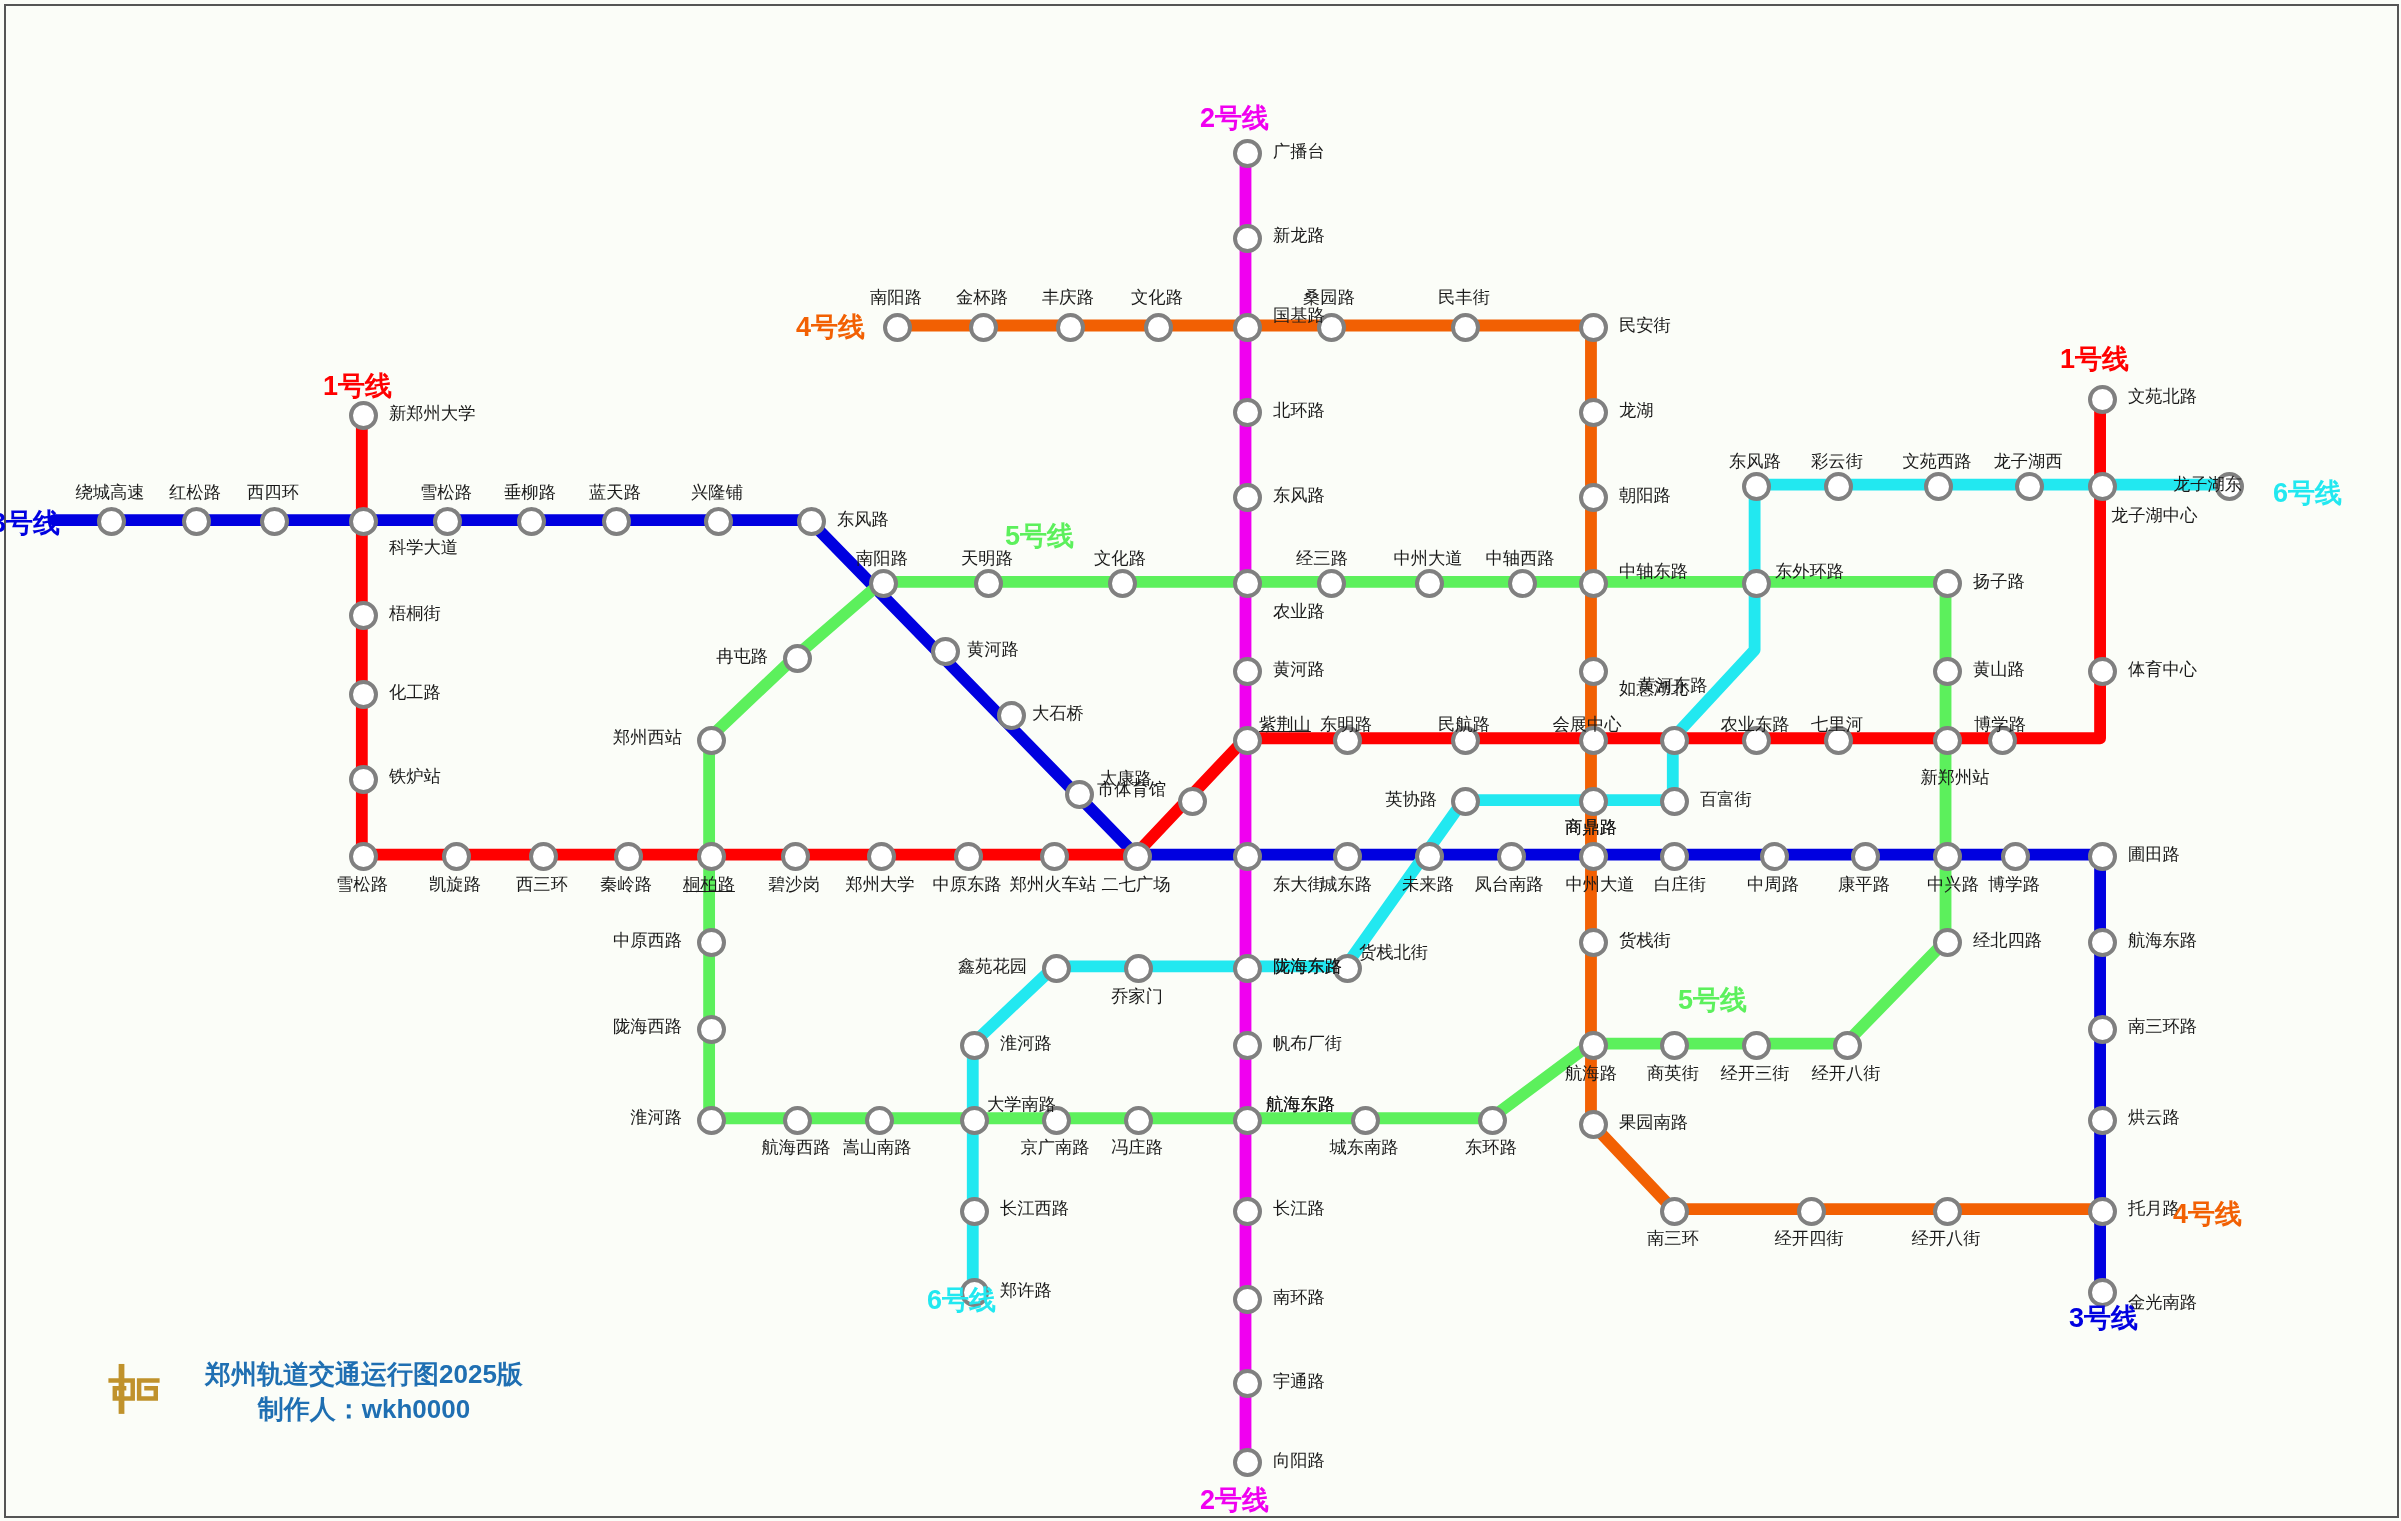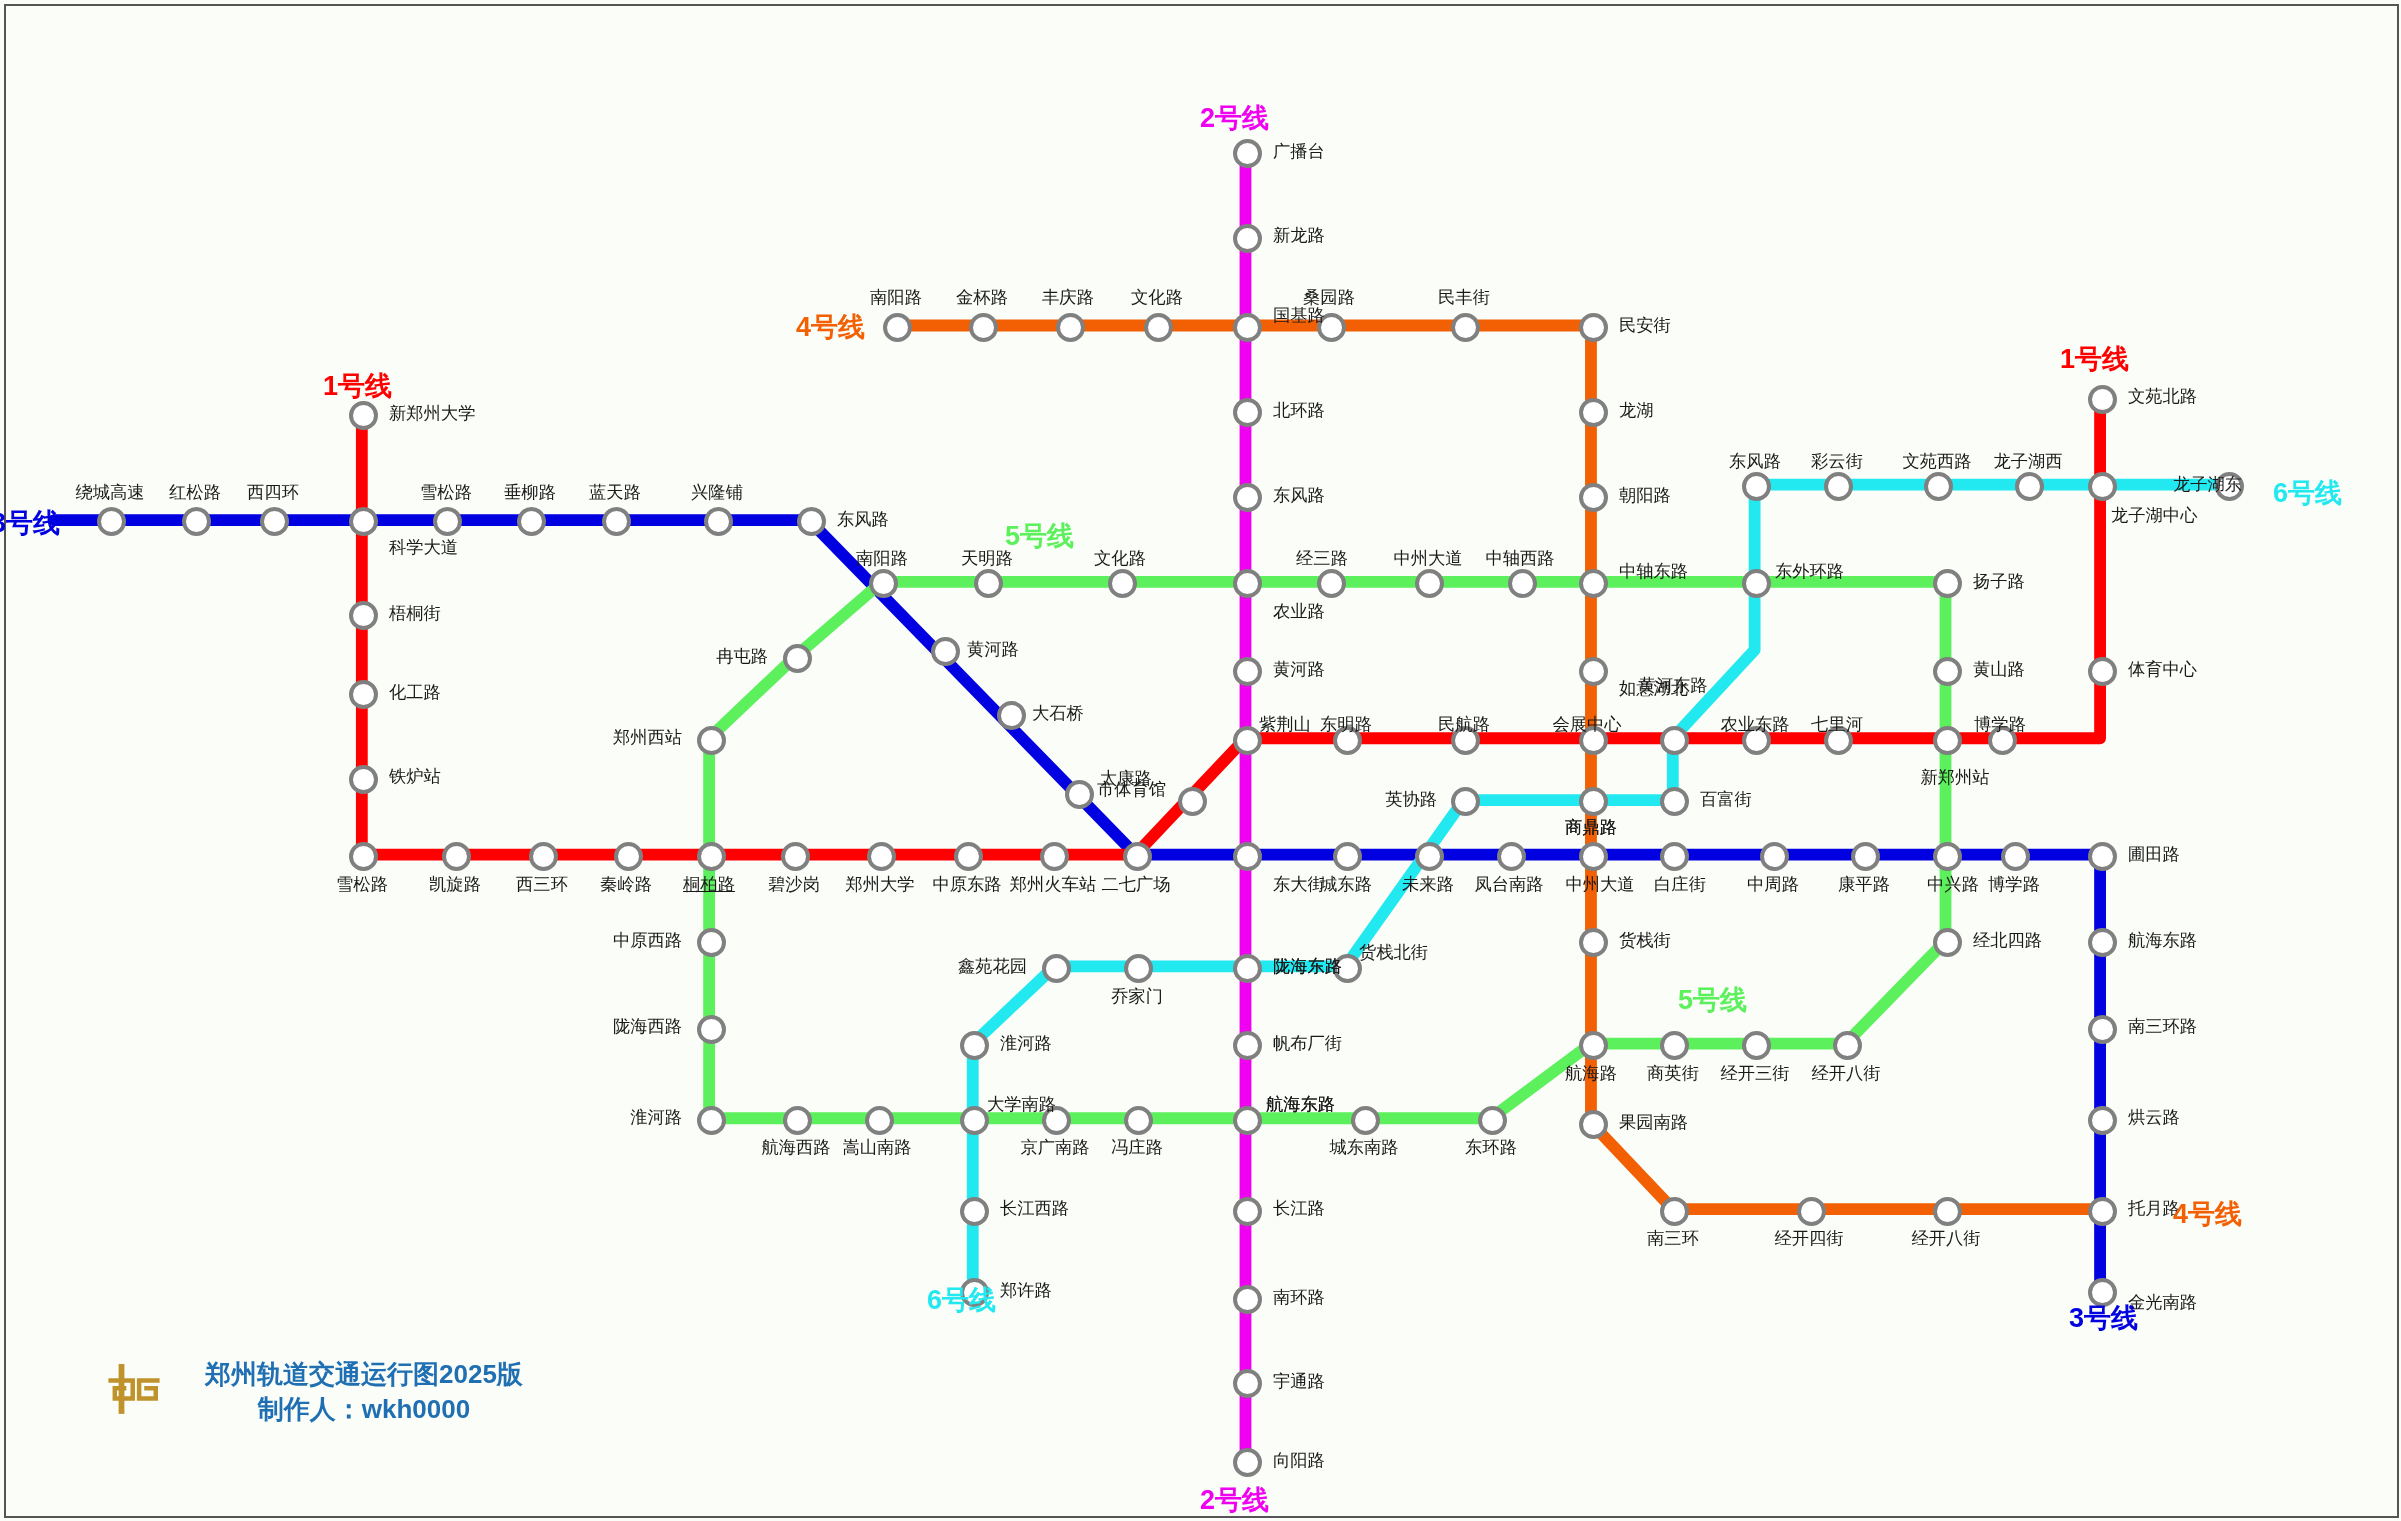--- a/index.html
+++ b/index.html
@@ -186,21 +186,21 @@
       <div class="stlabel" style="top: 875px; left: 967px; transform: translateX(-50%);">中原东路</div>
       <div class="stlabel" style="top: 875px; left: 1053px; transform: translateX(-50%);">郑州火车站</div>
       <div class="stlabel" style="top: 875px; left: 1136px; transform: translateX(-50%);">二七广场</div>
       <div class="stlabel" style="top: 142px; left: 1273px;">广播台</div>
       <div class="stlabel" style="top: 226px; left: 1273px;">新龙路</div>
       <div class="stlabel" style="top: 306px; left: 1273px;">国基路</div>
       <div class="stlabel" style="top: 401px; left: 1273px;">北环路</div>
       <div class="stlabel" style="top: 486px; left: 1273px;">东风路</div>
       <div class="stlabel" style="top: 602px; left: 1273px;">农业路</div>
       <div class="stlabel" style="top: 660px; left: 1273px;">黄河路</div>
-      <div class="stlabel" style="top: 715px; left: 1259px;">紫荆山</div>
+      <div class="stlabel" style="top: 715px; left: 1259px; text-decoration: underline;">紫荆山</div>
       <div class="stlabel" style="top: 875px; left: 1273px;">东大街</div>
       <div class="stlabel" style="top: 957px; left: 1273px;">陇海东路</div>
       <div class="stlabel" style="top: 1034px; left: 1273px;">帆布厂街</div>
       <div class="stlabel" style="top: 1095px; left: 1266px;">航海东路</div>
       <div class="stlabel" style="top: 1199px; left: 1273px;">长江路</div>
       <div class="stlabel" style="top: 1288px; left: 1273px;">南环路</div>
       <div class="stlabel" style="top: 1372px; left: 1273px;">宇通路</div>
       <div class="stlabel" style="top: 1451px; left: 1273px;">向阳路</div>
       <div class="stlabel" style="top: 288px; left: 896px; transform: translateX(-50%);">南阳路</div>
       <div class="stlabel" style="top: 288px; left: 982px; transform: translateX(-50%);">金杯路</div>

